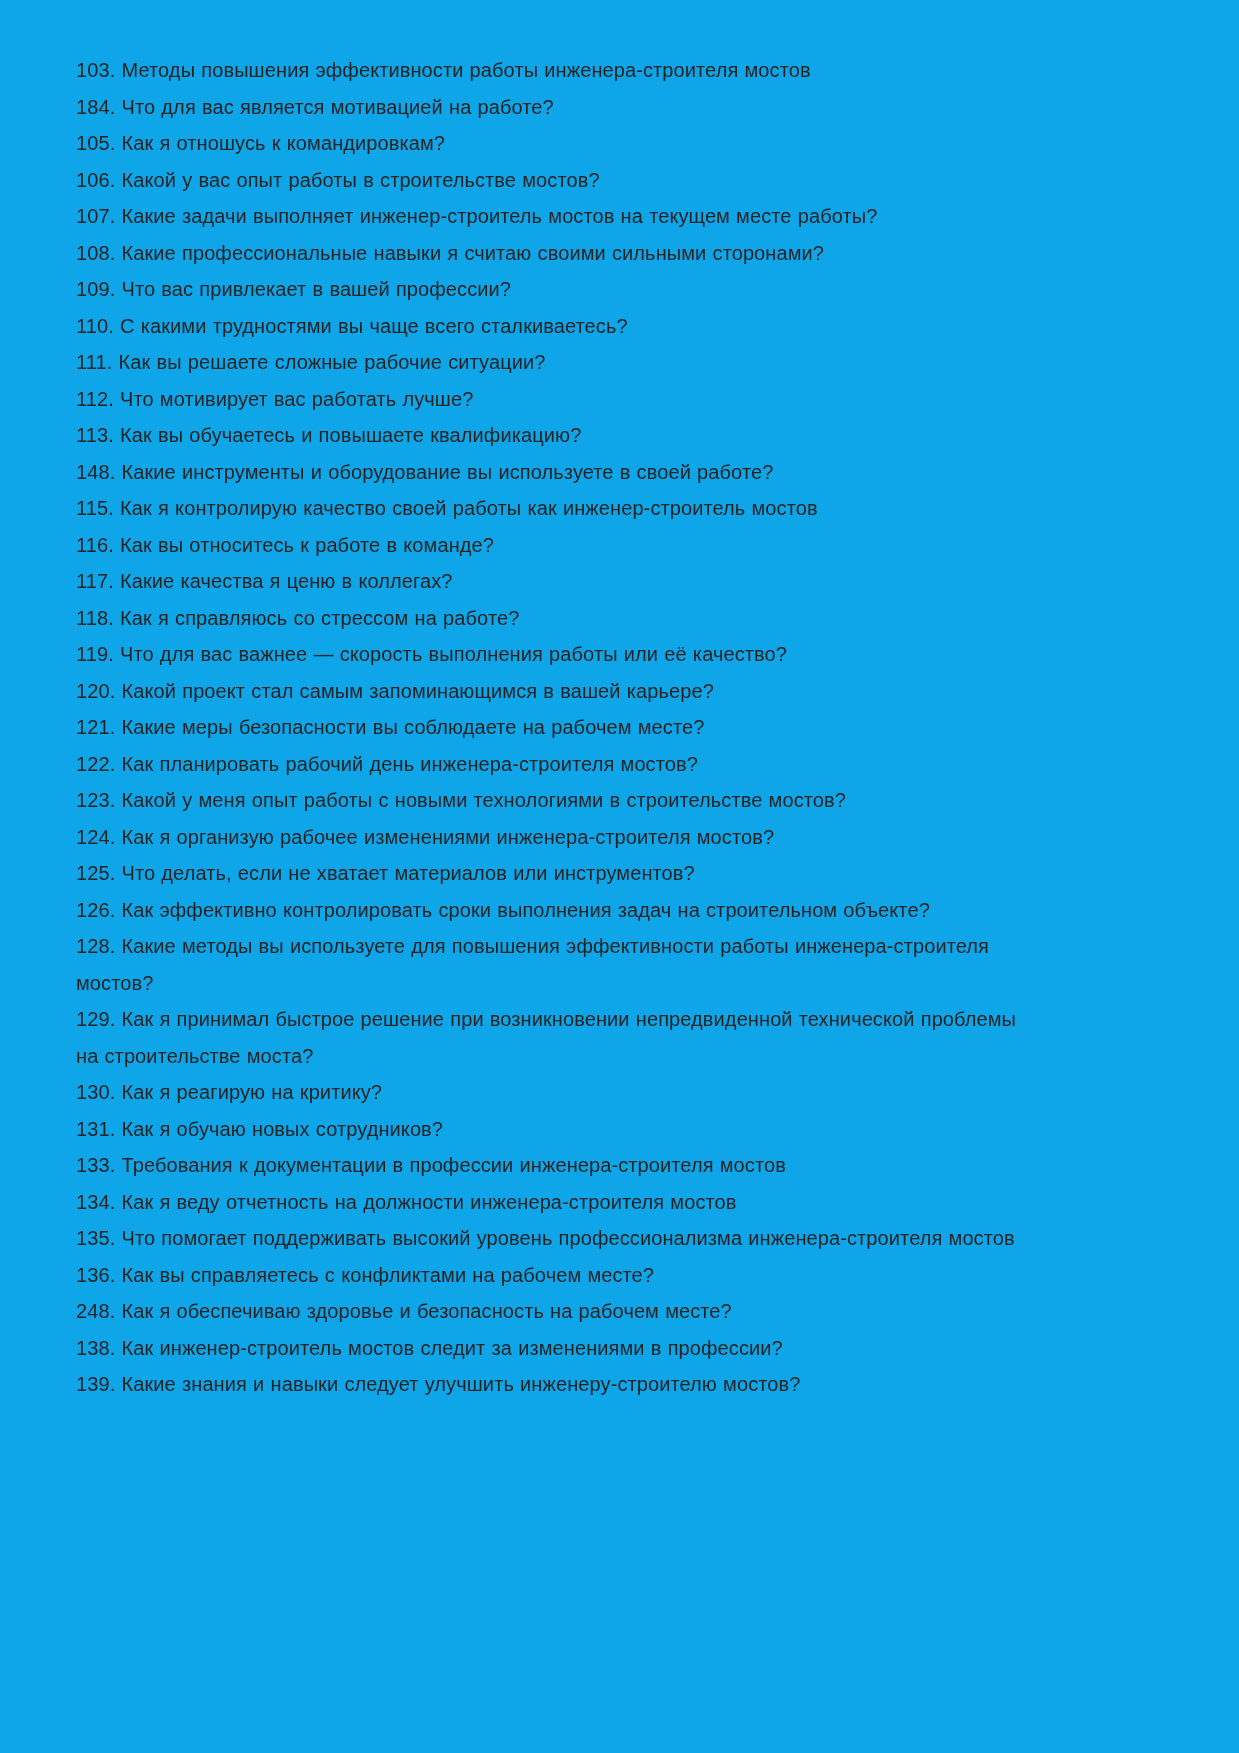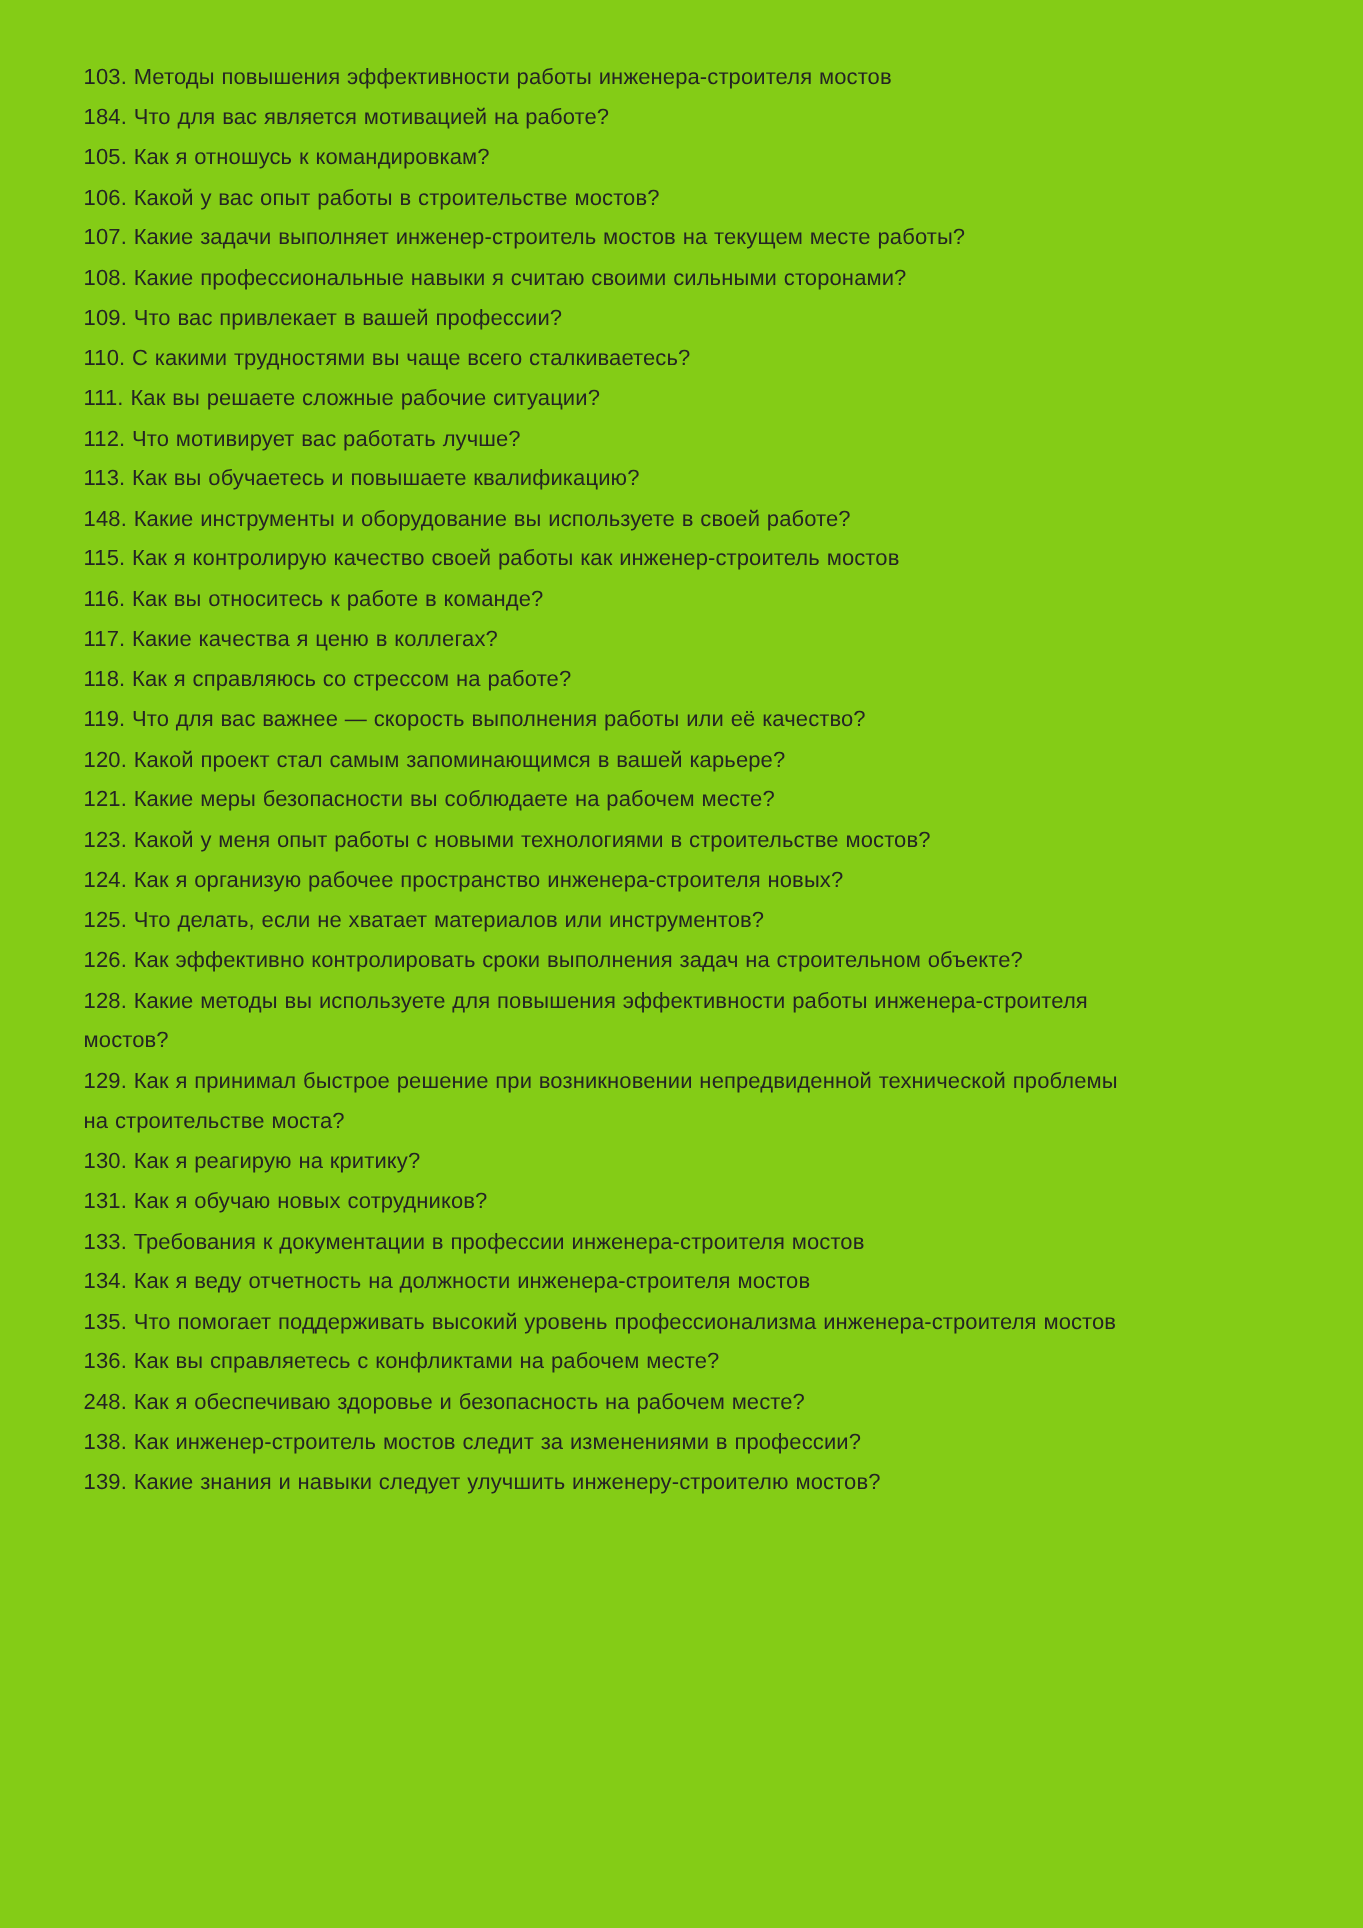--- a/index.html
+++ b/index.html
@@ -12,21 +12,21 @@
     min-height: 1753px;
     font-family: "Liberation Sans", "DejaVu Sans", sans-serif;
     color: #242424;
     box-sizing: border-box;
   }
   .page {
     box-sizing: border-box;
     width: 1239px;
     min-height: 1753px;
     padding: 52px 120px 60px 76px;
-    background: #84cc16;
+    background: #0ea5e9;
   }
   .question-list {
     width: 960px;
   }
   .question {
     margin: 0;
     padding: 0;
     font-size: 20px;
     line-height: 36.5px;
     font-weight: 400;
@@ -55,22 +55,23 @@
       <p class="question"><span class="q-num">112.</span> <span>Что мотивирует вас работать лучше?</span></p>
       <p class="question"><span class="q-num">113.</span> <span>Как вы обучаетесь и повышаете квалификацию?</span></p>
       <p class="question"><span class="q-num">148.</span> <span>Какие инструменты и оборудование вы используете в своей работе?</span></p>
       <p class="question"><span class="q-num">115.</span> <span>Как я контролирую качество своей работы как инженер-строитель мостов</span></p>
       <p class="question"><span class="q-num">116.</span> <span>Как вы относитесь к работе в команде?</span></p>
       <p class="question"><span class="q-num">117.</span> <span>Какие качества я ценю в коллегах?</span></p>
       <p class="question"><span class="q-num">118.</span> <span>Как я справляюсь со стрессом на работе?</span></p>
       <p class="question"><span class="q-num">119.</span> <span>Что для вас важнее — скорость выполнения работы или её качество?</span></p>
       <p class="question"><span class="q-num">120.</span> <span>Какой проект стал самым запоминающимся в вашей карьере?</span></p>
       <p class="question"><span class="q-num">121.</span> <span>Какие меры безопасности вы соблюдаете на рабочем месте?</span></p>
+      <p class="question"><span class="q-num">122.</span> <span>Как планировать рабочий день инженера-строителя мостов?</span></p>
       <p class="question"><span class="q-num">123.</span> <span>Какой у меня опыт работы с новыми технологиями в строительстве мостов?</span></p>
-      <p class="question"><span class="q-num">124.</span> <span>Как я организую рабочее пространство инженера-строителя новых?</span></p>
+      <p class="question"><span class="q-num">124.</span> <span>Как я организую рабочее изменениями инженера-строителя мостов?</span></p>
       <p class="question"><span class="q-num">125.</span> <span>Что делать, если не хватает материалов или инструментов?</span></p>
       <p class="question"><span class="q-num">126.</span> <span>Как эффективно контролировать сроки выполнения задач на строительном объекте?</span></p>
       <p class="question"><span class="q-num">128.</span> <span>Какие методы вы используете для повышения эффективности работы инженера-строителя мостов?</span></p>
       <p class="question"><span class="q-num">129.</span> <span>Как я принимал быстрое решение при возникновении непредвиденной технической проблемы на строительстве моста?</span></p>
       <p class="question"><span class="q-num">130.</span> <span>Как я реагирую на критику?</span></p>
       <p class="question"><span class="q-num">131.</span> <span>Как я обучаю новых сотрудников?</span></p>
       <p class="question"><span class="q-num">133.</span> <span>Требования к документации в профессии инженера-строителя мостов</span></p>
       <p class="question"><span class="q-num">134.</span> <span>Как я веду отчетность на должности инженера-строителя мостов</span></p>
       <p class="question"><span class="q-num">135.</span> <span>Что помогает поддерживать высокий уровень профессионализма инженера-строителя мостов</span></p>
       <p class="question"><span class="q-num">136.</span> <span>Как вы справляетесь с конфликтами на рабочем месте?</span></p>

